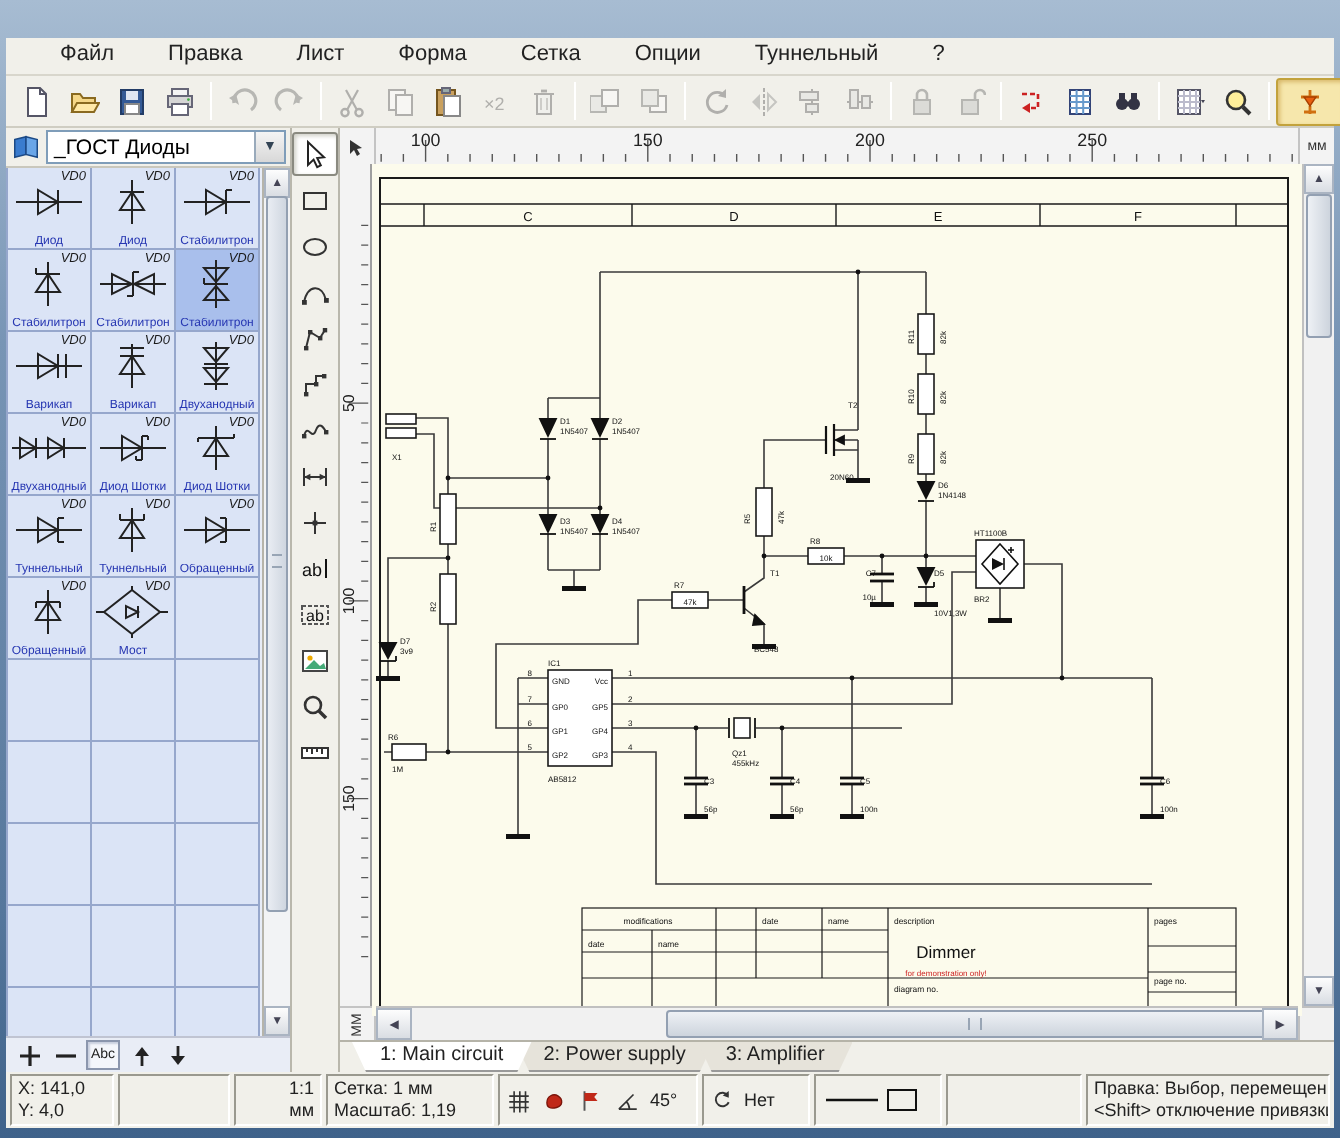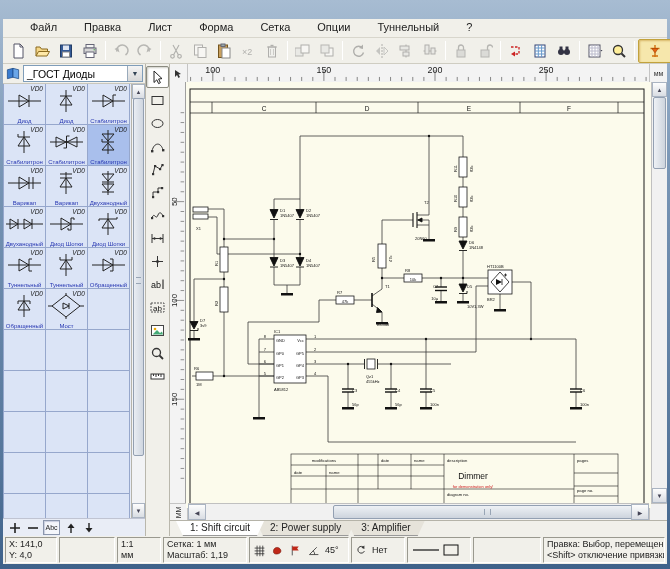--- a/index.html
+++ b/index.html
@@ -916,34 +916,34 @@
           <div class="hscroll">
             <div class="harrow" style="left:0">◀</div>
             <div class="thumb">
                 <div class="hgrip"></div>
               </div>
             <div class="harrow" style="right:0">▶</div>
           </div>
           <div class="hsp"></div>
         </div>
         <div class="tabbar" id="tabbar">
-            <div class="tab active">1: Shift circuit</div>
+            <div class="tab active">1: Main circuit</div>
             <div class="tab">2: Power supply</div>
             <div class="tab">3: Amplifier</div>
           </div>
       </div>
     </div>
 
     <div class="statusbar">
       <div class="sp" style="width:44px">
           <div>X: 141,0</div>
           <div>Y: 4,0</div>
         </div>
       <div class="sp" style="width:48px"></div>
-      <div class="sp" style="width:36px;text-align:left">
+      <div class="sp" style="width:36px;text-align:right">
           <div>1:1</div>
           <div>мм</div>
         </div>
       <div class="sp" style="width:76px">
           <div>Сетка: 1 мм</div>
           <div>Масштаб:  1,19</div>
         </div>
       <div class="sp spicons" style="width:92px">
         <svg width="13" height="13" viewBox="0 0 16 16">
             <path d="M2,5 H14 M2,8.5 H14 M2,12 H14 M5,2 V15 M8.5,2 V15 M12,2 V15" stroke="#333" stroke-width="1" fill="none"></path>

